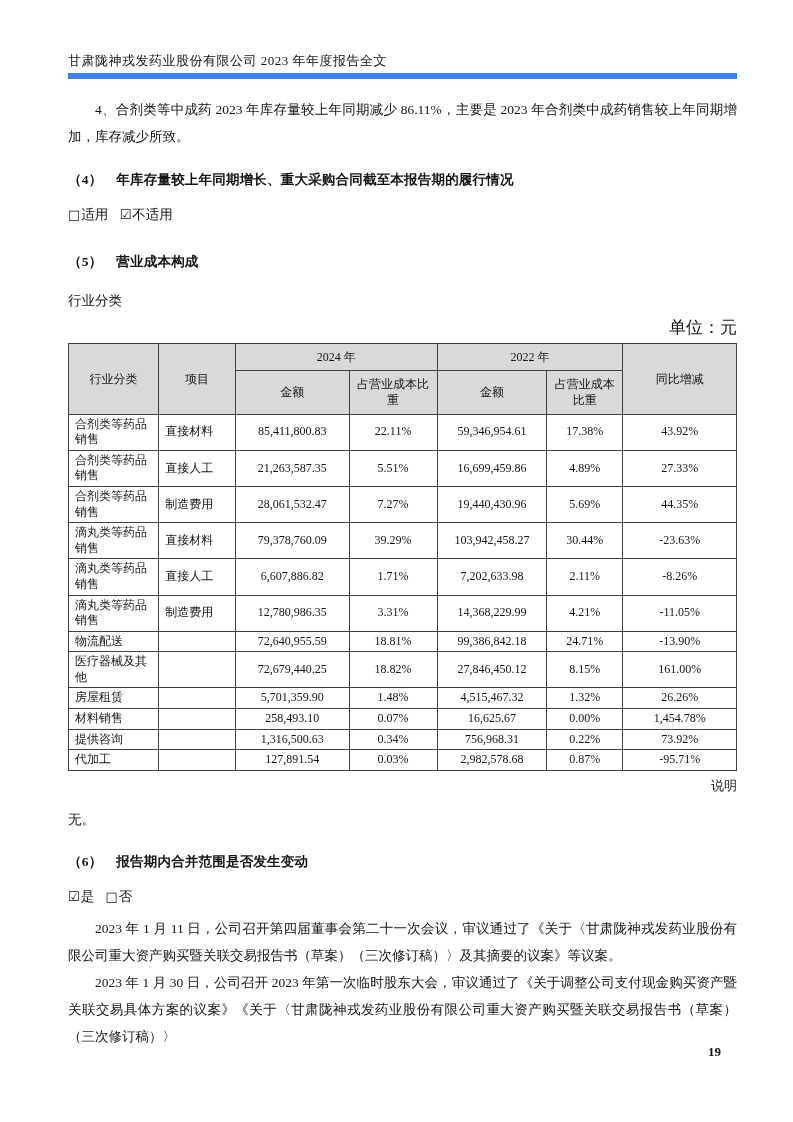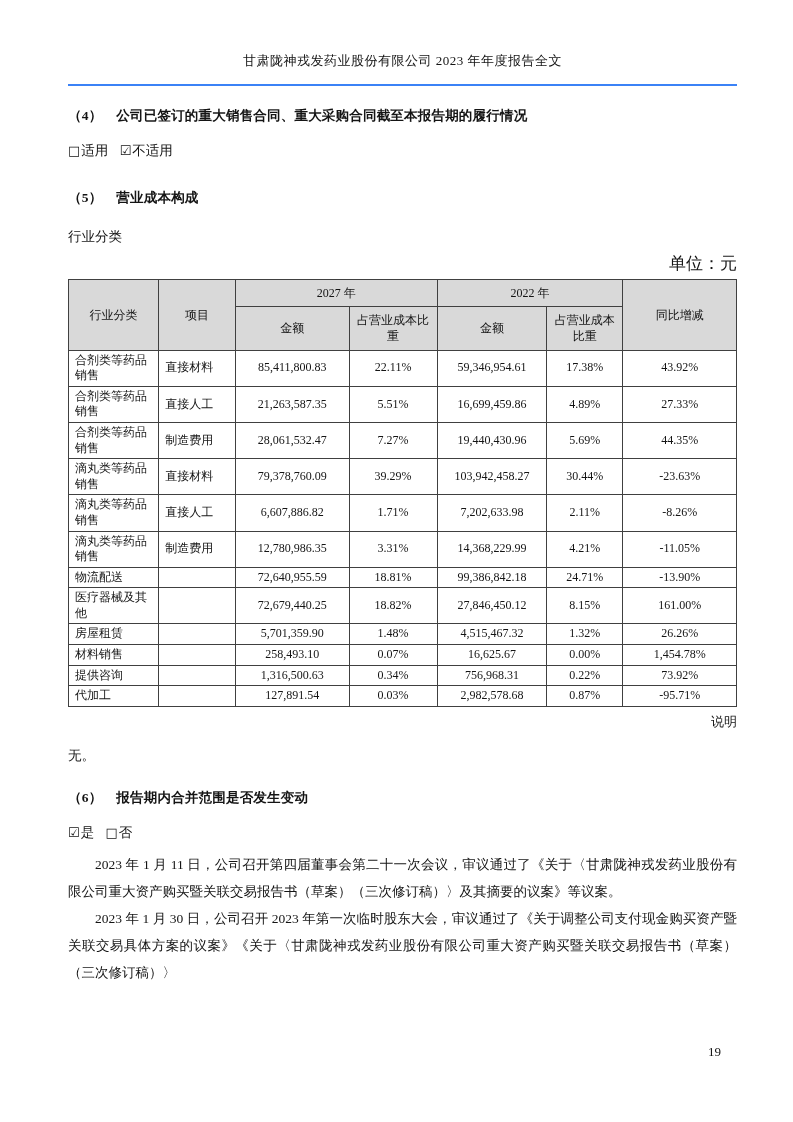--- a/index.html
+++ b/index.html
@@ -10,25 +10,25 @@
     margin: 0 auto;
     background: #ffffff;
     box-sizing: border-box;
     padding: 0 56px 0 68px;
     font-family: "Liberation Serif", "DejaVu Serif", serif;
     color: #141414;
     overflow: hidden;
   }
   .doc-header {
     margin-top: 52px;
-    text-align: center;
+    text-align: left;
     font-size: 13px;
     letter-spacing: 0.5px;
-    padding-bottom: 14px;
-    border-bottom: 2px solid #3b82f6;
+    padding-bottom: 3px;
+    border-bottom: 6px solid #3b82f6;
   }
   .body-block { margin-top: 17px; }
   .body-text {
     font-size: 13.5px;
     line-height: 2.0;
     text-align: justify;
     text-indent: 2em;
     margin: 0;
   }
   .section-heading {
@@ -73,36 +73,38 @@
   .cost-table td.cell-text { text-align: left; }
   .cost-table td.cell-num  { text-align: center; }
   .note-line { font-size: 13px; margin-top: 6px; text-align: right; }
   .note-line-2 { font-size: 13.5px; margin-top: 16px; }
   .para-group { margin-top: 9px; }
   .page-number {
     position: absolute;
     right: 72px;
     bottom: 62px;
     font-size: 13px;
+    font-weight: bold;
   }
 </style>
 </head>
 <body>
 
 <div class="page">
 
   <div class="doc-header">
     <span>甘肃陇神戎发药业股份有限公司 2023 年年度报告全文</span>
   </div>
 
   <div class="body-block">
+    <p class="body-text">4、合剂类等中成药 2023 年库存量较上年同期减少 86.11%，主要是 2023 年合剂类中成药销售较上年同期增加，库存减少所致。</p>
   </div>
 
   <h4 class="section-heading h-sec4">
-    <span class="sec-num">（4）</span><span>公司已签订的重大销售合同、重大采购合同截至本报告期的履行情况</span>
+    <span class="sec-num">（4）</span><span>年库存量较上年同期增长、重大采购合同截至本报告期的履行情况</span>
   </h4>
 
   <div class="check-line">
     <span class="check-option"><span class="check-glyph">□</span><span>适用</span></span>
     <span class="check-option"><span class="check-glyph">☑</span><span>不适用</span></span>
   </div>
 
   <h4 class="section-heading h-sec5">
     <span class="sec-num">（5）</span><span>营业成本构成</span>
   </h4>
@@ -118,21 +120,21 @@
         <col style="width:17%">
         <col style="width:13.2%">
         <col style="width:16.4%">
         <col style="width:11.4%">
         <col style="width:17%">
     </colgroup>
     <thead>
       <tr>
         <th rowspan="2">行业分类</th>
         <th rowspan="2">项目</th>
-        <th colspan="2">2027 年</th>
+        <th colspan="2">2024 年</th>
         <th colspan="2">2022 年</th>
         <th rowspan="2">同比增减</th>
       </tr>
       <tr>
         <th>金额</th>
         <th>占营业成本比重</th>
         <th>金额</th>
         <th>占营业成本比重</th>
       </tr>
     </thead>

